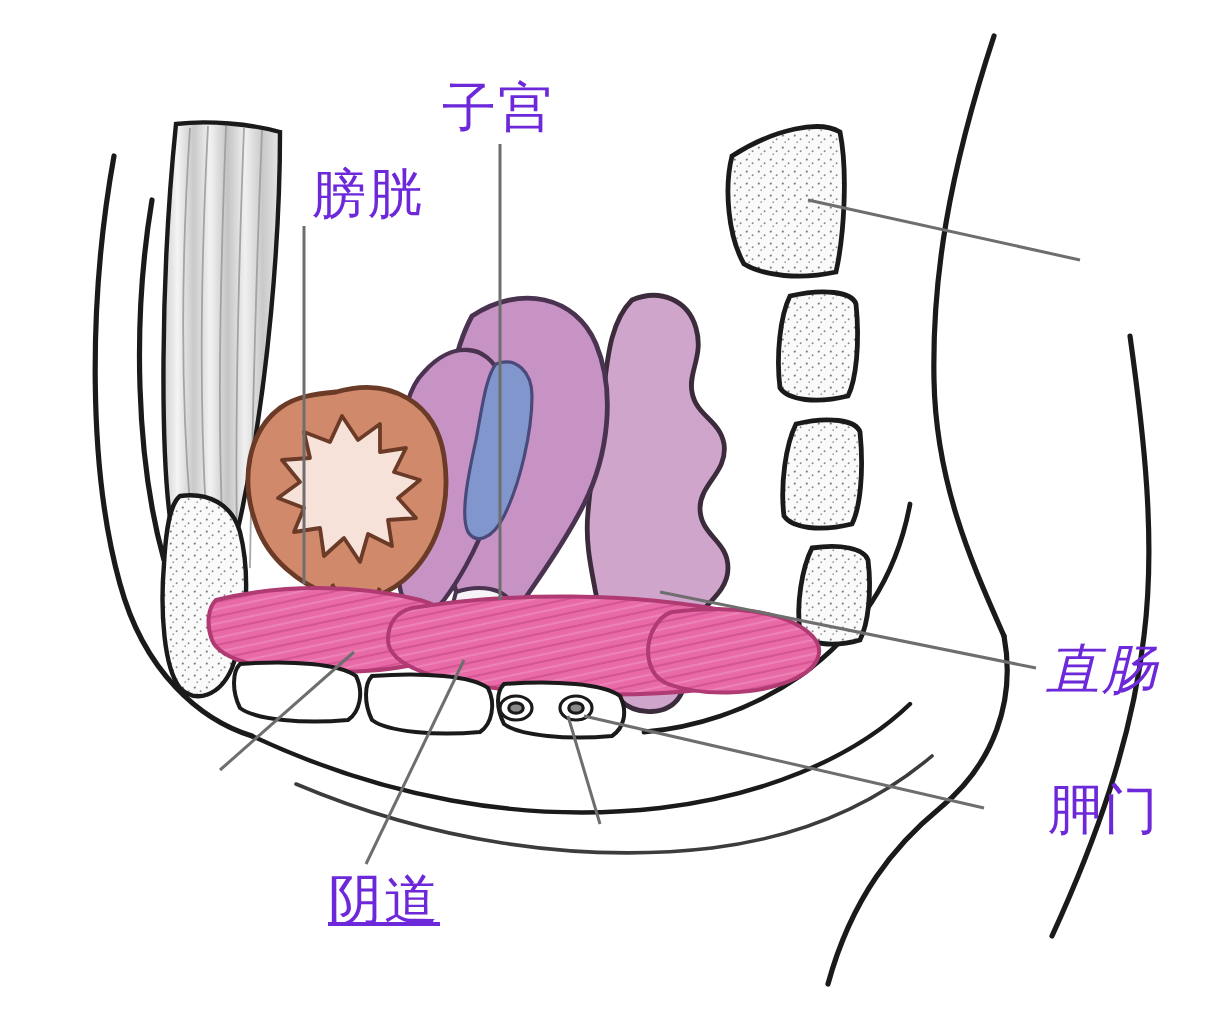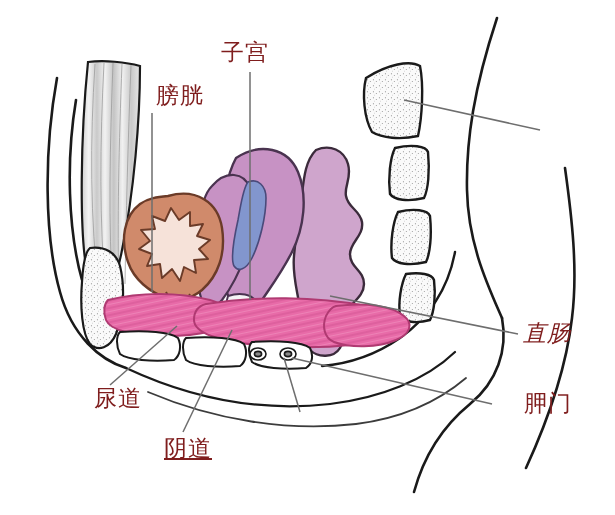--- a/index.html
+++ b/index.html
@@ -19,22 +19,22 @@
   }
   #anatomy-svg {
     position: absolute;
     left: 0;
     top: 0;
     width: 615px;
     height: 515px;
   }
   .label {
     position: absolute;
-    color: #7f1d1d;
-    font-size: 23px;
+    color: #6d28d9;
+    font-size: 27px;
     line-height: 1;
     letter-spacing: 1px;
     white-space: nowrap;
     font-family: "DejaVu Sans", "Liberation Sans", sans-serif;
   }
   .label.bold {
     font-weight: bold;
     letter-spacing: 0px;
   }
   .lbl-bladder   { left: 144px; top: 84px; margin-left: 12px; }
@@ -204,18 +204,17 @@
 
   <div class="label lbl-bladder">膀胱</div>
 
   <div class="label lbl-uterus">子宫</div>
 
 
   <div class="label lbl-rectum">直肠</div>
 
   <div class="label lbl-anus">胛门</div>
 
-  <div class="label lbl-urethra">尿道</div>
 
   <div class="label lbl-vagina">阴道</div>
 
 
 </div>
 
 </body></html>

